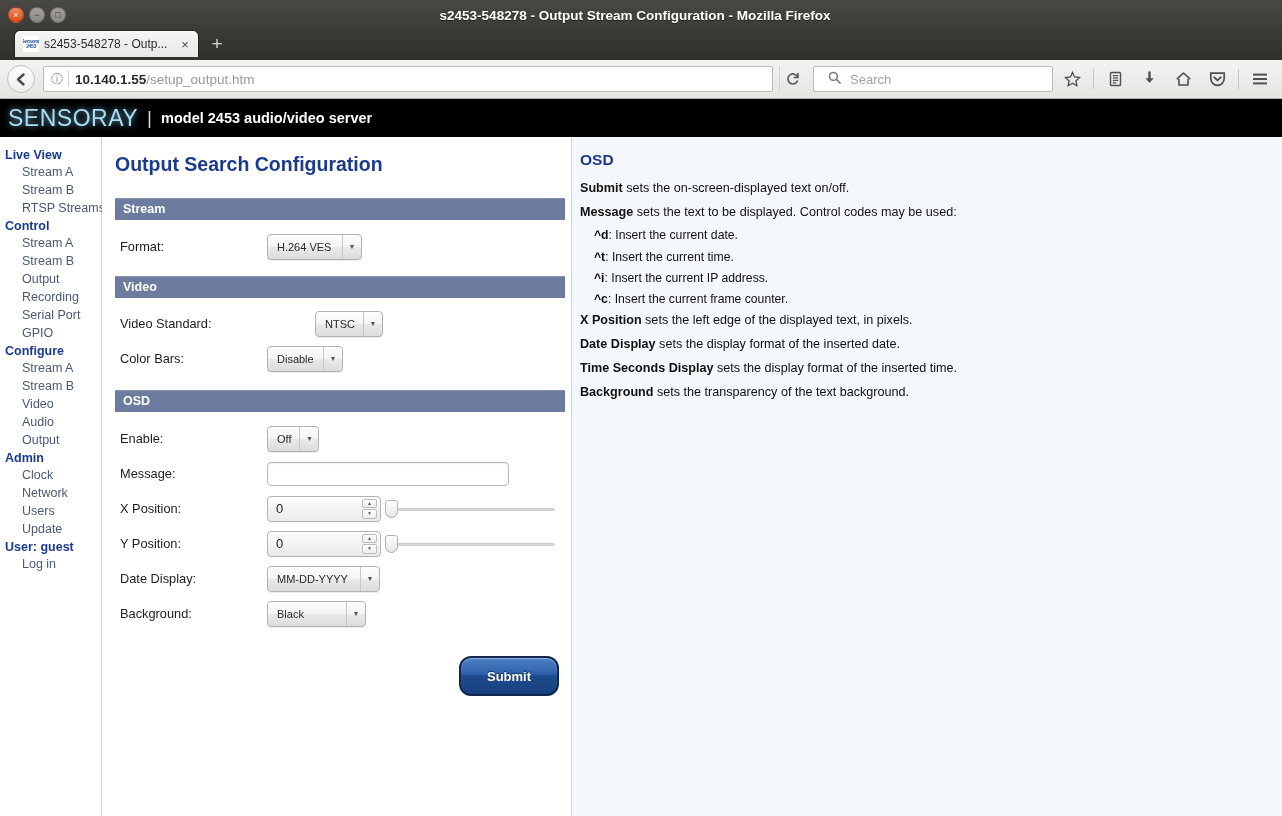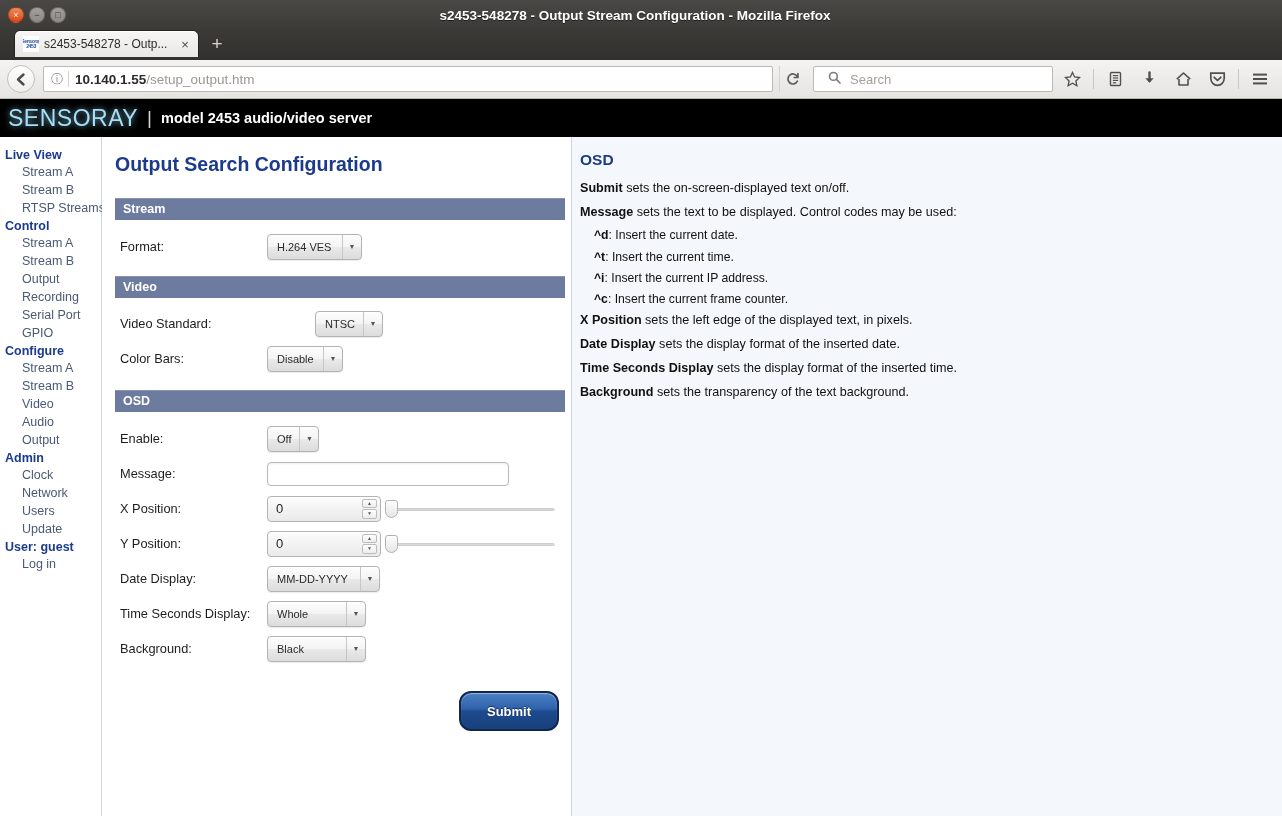--- a/index.html
+++ b/index.html
@@ -555,29 +555,20 @@
         <div class="row">
           <div class="row-label">Date Display:</div>
           <div class="ctrl-wrap">
             <div class="dd w-date">
               <div class="dd-text">MM-DD-YYYY</div>
               <div class="dd-arrow">▼</div>
             </div>
           </div>
         </div>
         <div class="row">
-          <div class="row-label">Time Seconds Display:</div>
-          <div class="ctrl-wrap">
-            <div class="dd w-time">
-              <div class="dd-text">Whole</div>
-              <div class="dd-arrow">▼</div>
-            </div>
-          </div>
-        </div>
-        <div class="row">
           <div class="row-label">Background:</div>
           <div class="ctrl-wrap">
             <div class="dd w-bg">
               <div class="dd-text">Black</div>
               <div class="dd-arrow">▼</div>
             </div>
           </div>
         </div>
       </div>
 

